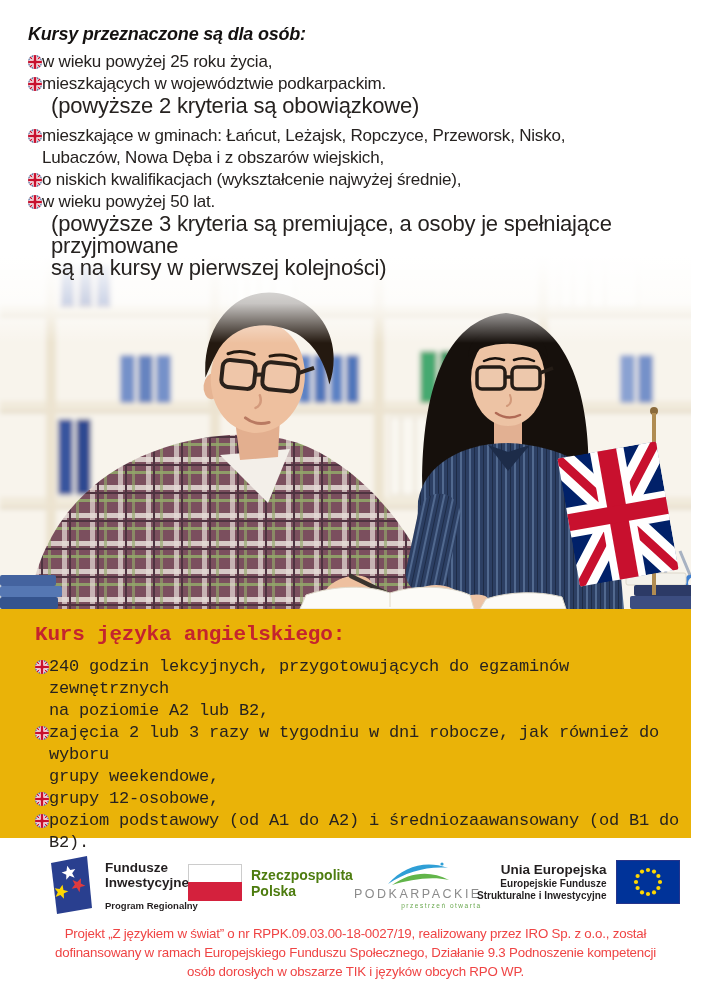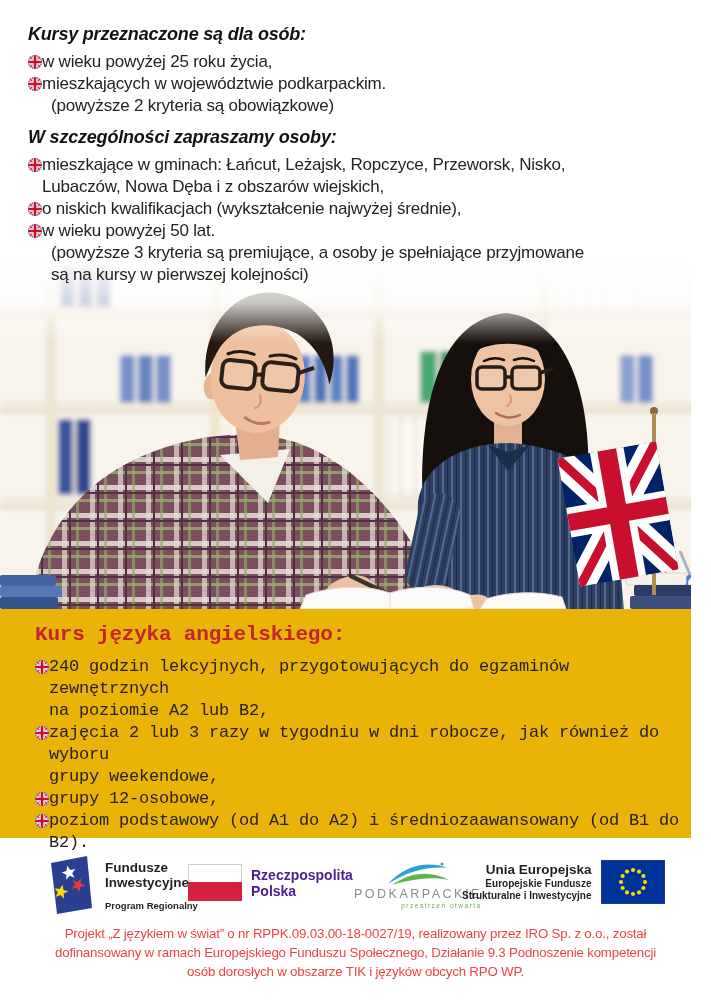--- a/index.html
+++ b/index.html
@@ -11,45 +11,45 @@
   
   .sec{position:absolute;left:28px;right:14px;}
   .sec h2{
     margin:0 0 5px 0;font-size:18px;line-height:24px;font-style:italic;font-weight:bold;color:#141110;
     letter-spacing:-0.2px;
   }
   ul.flist{list-style:none;margin:0;padding:0;max-width:648px;}
   ul.flist li{display:flex;align-items:flex-start;gap:0;font-size:17px;line-height:22px;letter-spacing:-0.2px;}
   .bullet-slot{flex:0 0 14px;height:14px;margin-top:4px;}
   .bullet-slot svg{display:block;border-radius:50%;overflow:hidden;}
-  .note{margin:0 0 0 23px;font-size:17px;line-height:22px;letter-spacing:-0.2px;}
+  .note{margin:0 0 0 23px;font-size:22px;line-height:22px;letter-spacing:-0.2px;}
   .sec-eligibility{top:22px;}
   .sec-priority{top:125px;}
   
   .photo{position:absolute;top:255px;left:0;width:711px;height:354px;z-index:0;}
   .sec,.yellow,.logos,.footer{z-index:1;}
   
   .yellow{
     position:absolute;top:609px;left:0;width:711px;height:229px;box-sizing:border-box;
     padding:13px 30px 0 35px;
   }
   .yellow h2{
     margin:0 0 8px 0;font-size:21px;line-height:26px;font-weight:bold;font-style:normal;
     letter-spacing:-0.2px;
   }
   
   .logos{position:absolute;top:852px;left:0;width:711px;height:70px;}
   .logo{position:absolute;display:flex;align-items:center;gap:9px;}
   .logo-fe{left:46px;top:2px;}
   .logo-pl{left:188px;top:12px;}
   .logo-podk{left:354px;top:8px;display:block;text-align:right;}
-  .logo-ue{left:462px;top:8px;}
+  .logo-ue{left:477px;top:8px;}
   .fe-text .t1{font-size:13.5px;font-weight:bold;line-height:15px;color:#231f20;}
   .fe-text .t2{font-size:9.5px;font-weight:bold;color:#231f20;margin-top:10px;}
-  .pl-text{font-size:14px;font-weight:bold;line-height:16px;color:#4c1d95;}
+  .pl-text{font-size:14px;font-weight:bold;line-height:16px;color:#4d7c0f;}
   .podk-name{font-size:12.5px;letter-spacing:2.5px;color:#8b8b8b;margin-top:1px;}
   .podk-tag{font-size:6.5px;letter-spacing:1.5px;color:#6aa84f;margin-top:1px;}
   .ue-text{text-align:right;}
   .ue-text .t1{font-size:13.5px;font-weight:bold;color:#231f20;line-height:16px;}
   .ue-text .t2{font-size:10px;font-weight:bold;color:#231f20;line-height:12px;}
   
   .footer{
     position:absolute;top:924px;left:0;width:711px;text-align:center;
     font-size:13.3px;line-height:19px;color:#ef4444;letter-spacing:-0.2px;
   }
@@ -251,21 +251,20 @@
     <path d="M16,-2 L16,34 M-2,16 L34,16" stroke="#C8102E" stroke-width="6"></path>
   </svg>
 </span>
         <span class="txt">mieszkających w województwie podkarpackim.</span>
       </li>
     </ul>
     <p class="note txt">(powyższe 2 kryteria są obowiązkowe)</p>
   </section>
 
   <section class="sec sec-priority">
-    <h2>W szczególności zapraszamy osoby:</h2>
     <ul class="flist">
       <li>
         <span class="bullet-slot">
   <svg width="14" height="14" viewBox="0 0 32 32" aria-hidden="true">
     <rect width="32" height="32" fill="#012169"></rect>
     <path d="M-2,-2 L34,34 M34,-2 L-2,34" stroke="#ffffff" stroke-width="7"></path>
     <path d="M-2,-2 L34,34 M34,-2 L-2,34" stroke="#C8102E" stroke-width="3"></path>
     <path d="M16,-2 L16,34 M-2,16 L34,16" stroke="#ffffff" stroke-width="11"></path>
     <path d="M16,-2 L16,34 M-2,16 L34,16" stroke="#C8102E" stroke-width="6"></path>
   </svg>

